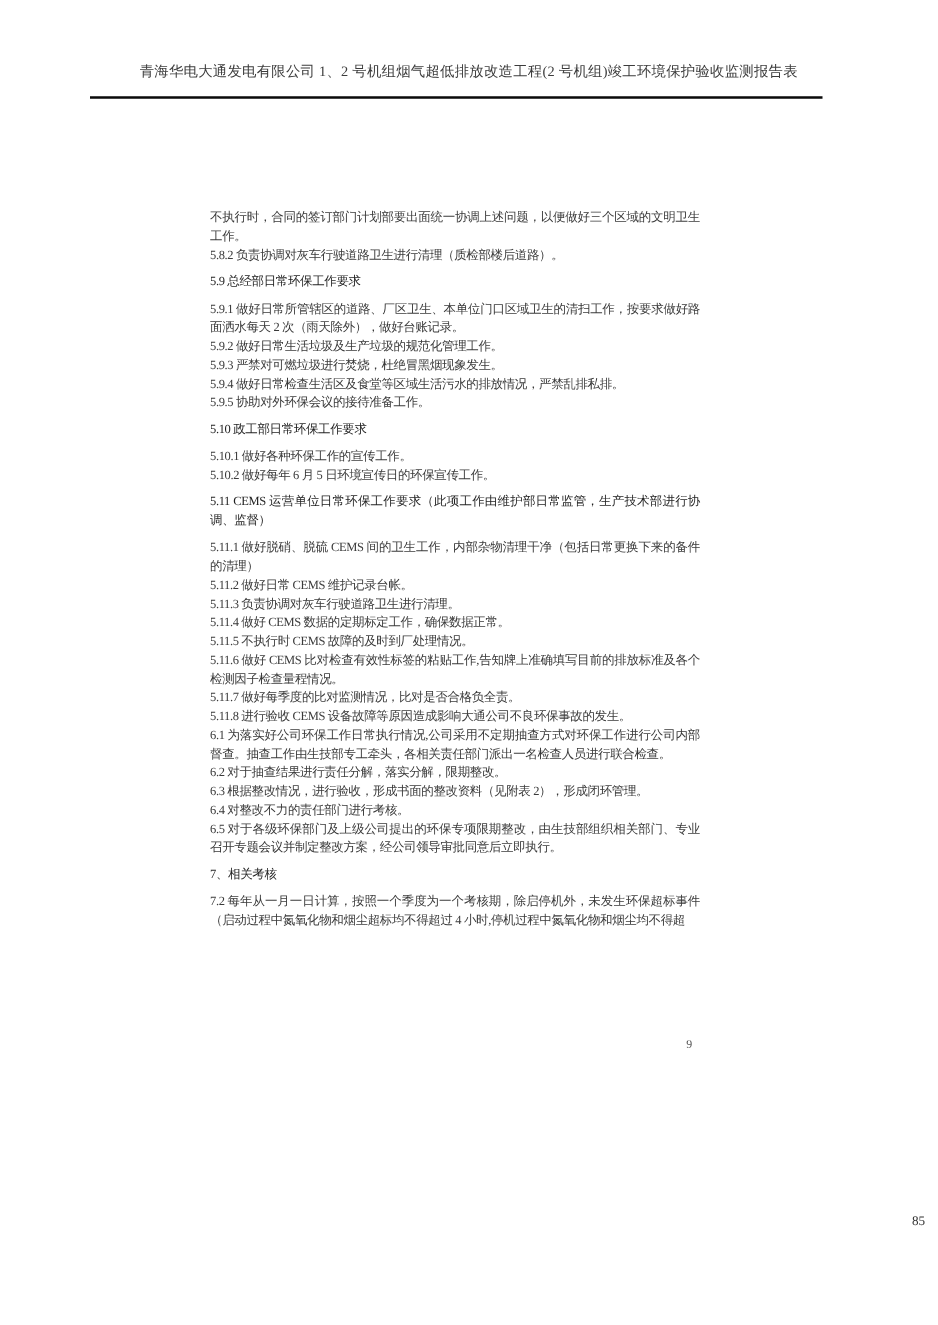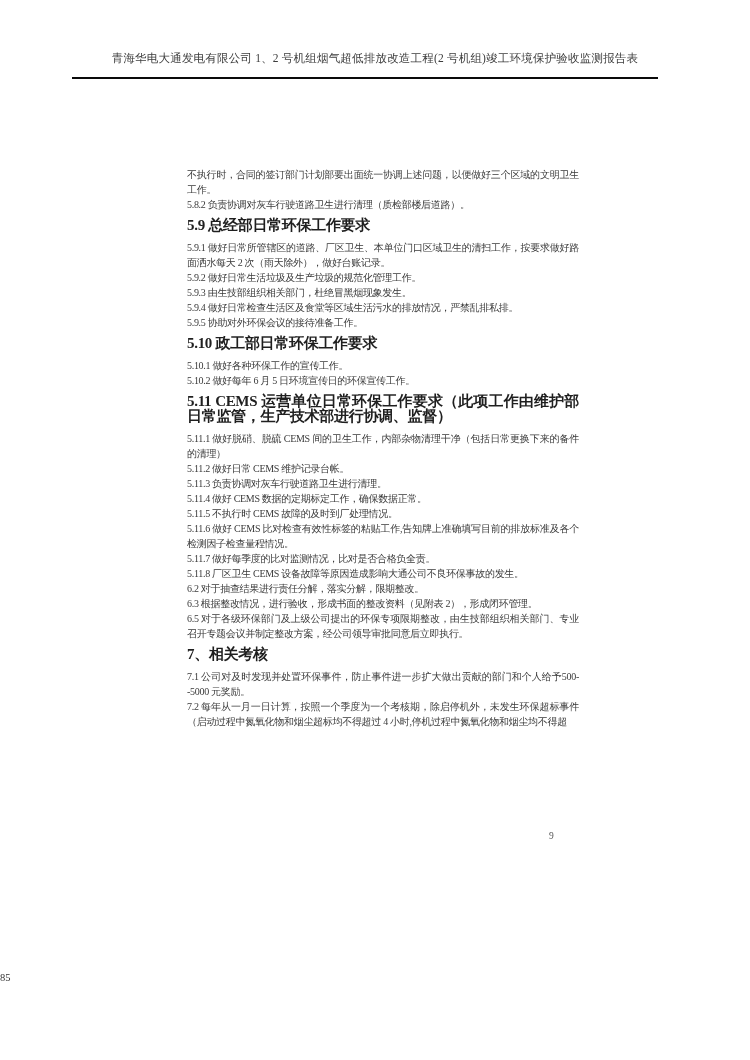--- a/index.html
+++ b/index.html
@@ -38,87 +38,87 @@
   .doc-content {
     position: absolute;
     top: 167px;
     left: 168px;
     width: 392px;
     font-size: 10px;
     line-height: 15px;
     letter-spacing: -0.3px;
     text-align: justify;
     color: #3a3a3a;
-    margin-left: 19px;
   }
   .para {
     margin: 0;
   }
   .para.heading {
-    font-weight: bold;
+    font-weight: normal;
     color: #1f1f1f;
-    font-size: 15px;
+    font-size: 10px;
     margin-top: 6px;
     margin-bottom: 7px;
   }
   .para.indent {
     text-indent: 20px;
   }
   .inner-page-number {
     position: absolute;
     top: 831px;
     left: 549px;
     font-size: 9.5px;
     color: #555555;
   }
   .footer-page-number {
     position: absolute;
     top: 972px;
     left: 0;
     width: 740px;
-    text-align: left;
+    text-align: right;
     font-size: 10.5px;
     color: #333333;
   }
 </style>
 </head>
 <body>
 
 <div class="page">
 
   <div class="running-header">青海华电大通发电有限公司 1、2 号机组烟气超低排放改造工程(2 号机组)竣工环境保护验收监测报告表</div>
 
   <div class="header-rule"></div>
 
   <div class="doc-content">
       <p class="para">不执行时，合同的签订部门计划部要出面统一协调上述问题，以便做好三个区域的文明卫生工作。</p>
       <p class="para">5.8.2 负责协调对灰车行驶道路卫生进行清理（质检部楼后道路）。</p>
       <p class="para heading">5.9 总经部日常环保工作要求</p>
       <p class="para">5.9.1 做好日常所管辖区的道路、厂区卫生、本单位门口区域卫生的清扫工作，按要求做好路面洒水每天 2 次（雨天除外），做好台账记录。</p>
       <p class="para">5.9.2 做好日常生活垃圾及生产垃圾的规范化管理工作。</p>
-      <p class="para">5.9.3 由生技部组织相关部门，杜绝冒黑烟现象发生。</p>
+      <p class="para">5.9.3 严禁对可燃垃圾进行焚烧，杜绝冒黑烟现象发生。</p>
       <p class="para">5.9.4 做好日常检查生活区及食堂等区域生活污水的排放情况，严禁乱排私排。</p>
       <p class="para">5.9.5 协助对外环保会议的接待准备工作。</p>
       <p class="para heading">5.10 政工部日常环保工作要求</p>
       <p class="para">5.10.1 做好各种环保工作的宣传工作。</p>
       <p class="para">5.10.2 做好每年 6 月 5 日环境宣传日的环保宣传工作。</p>
       <p class="para heading">5.11 CEMS 运营单位日常环保工作要求（此项工作由维护部日常监管，生产技术部进行协调、监督）</p>
       <p class="para">5.11.1 做好脱硝、脱硫 CEMS 间的卫生工作，内部杂物清理干净（包括日常更换下来的备件的清理）</p>
       <p class="para">5.11.2 做好日常 CEMS 维护记录台帐。</p>
       <p class="para">5.11.3 负责协调对灰车行驶道路卫生进行清理。</p>
       <p class="para">5.11.4 做好 CEMS 数据的定期标定工作，确保数据正常。</p>
       <p class="para">5.11.5 不执行时 CEMS 故障的及时到厂处理情况。</p>
       <p class="para">5.11.6 做好 CEMS 比对检查有效性标签的粘贴工作,告知牌上准确填写目前的排放标准及各个检测因子检查量程情况。</p>
       <p class="para">5.11.7 做好每季度的比对监测情况，比对是否合格负全责。</p>
-      <p class="para">5.11.8 厂区卫生 CEMS 设备故障等原因造成影响大通公司不良环保事故的发生。</p>
+      <p class="para">5.11.8 进行验收 CEMS 设备故障等原因造成影响大通公司不良环保事故的发生。</p>
+      <p class="para">6.1 为落实好公司环保工作日常执行情况,公司采用不定期抽查方式对环保工作进行公司内部督查。抽查工作由生技部专工牵头，各相关责任部门派出一名检查人员进行联合检查。</p>
       <p class="para">6.2 对于抽查结果进行责任分解，落实分解，限期整改。</p>
       <p class="para">6.3 根据整改情况，进行验收，形成书面的整改资料（见附表 2），形成闭环管理。</p>
+      <p class="para">6.4 对整改不力的责任部门进行考核。</p>
       <p class="para">6.5 对于各级环保部门及上级公司提出的环保专项限期整改，由生技部组织相关部门、专业召开专题会议并制定整改方案，经公司领导审批同意后立即执行。</p>
       <p class="para heading">7、相关考核</p>
-      <p class="para">7.1 公司对及时发现并处置环保事件，防止事件进一步扩大做出贡献的部门和个人给予500--5000 元奖励。</p>
       <p class="para">7.2 每年从一月一日计算，按照一个季度为一个考核期，除启停机外，未发生环保超标事件（启动过程中氮氧化物和烟尘超标均不得超过 4 小时,停机过程中氮氧化物和烟尘均不得超</p>
     </div>
 
   <div class="inner-page-number">9</div>
 
   <div class="footer-page-number">85</div>
 
 </div>
 
 </body></html>

